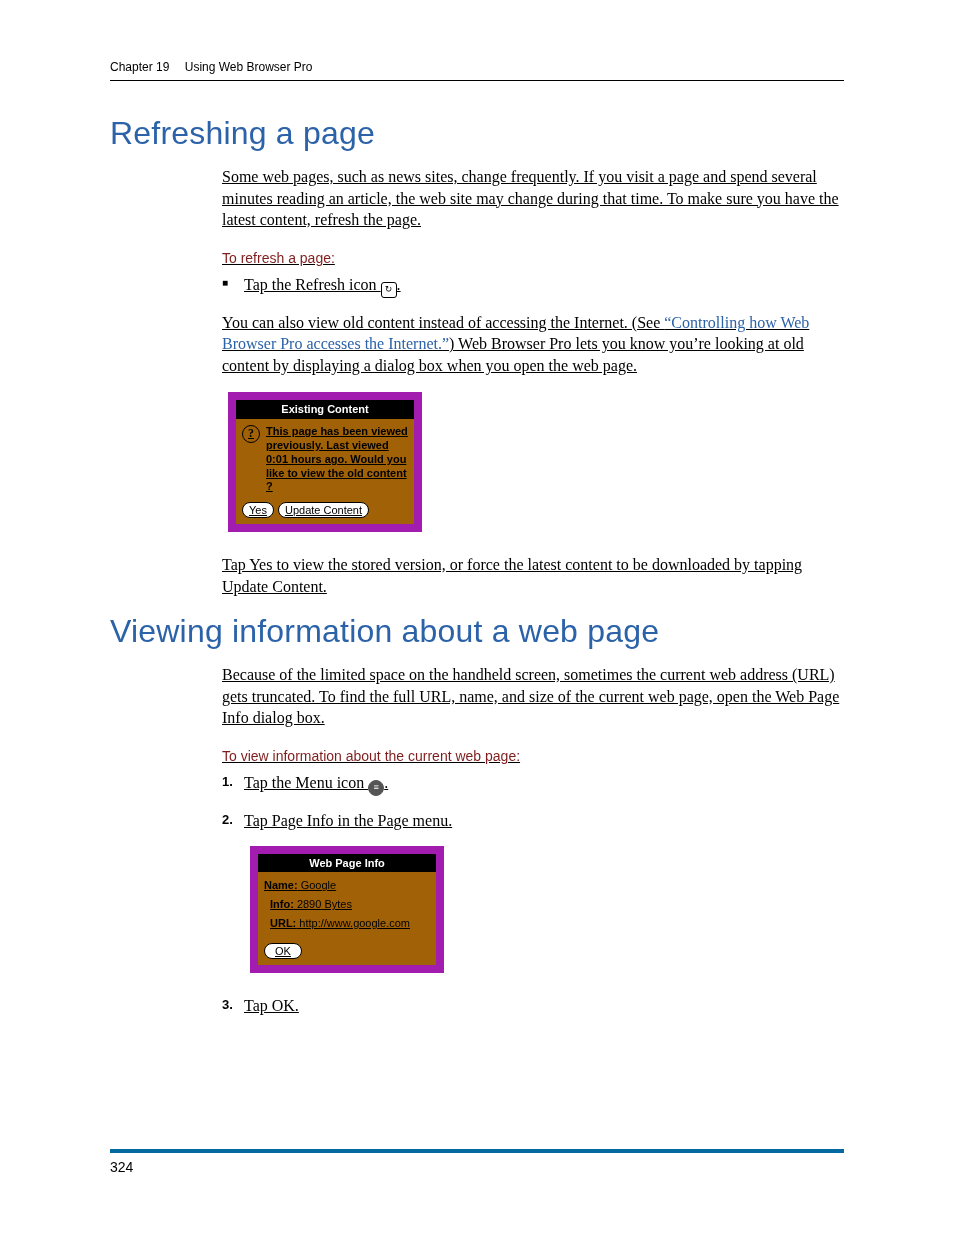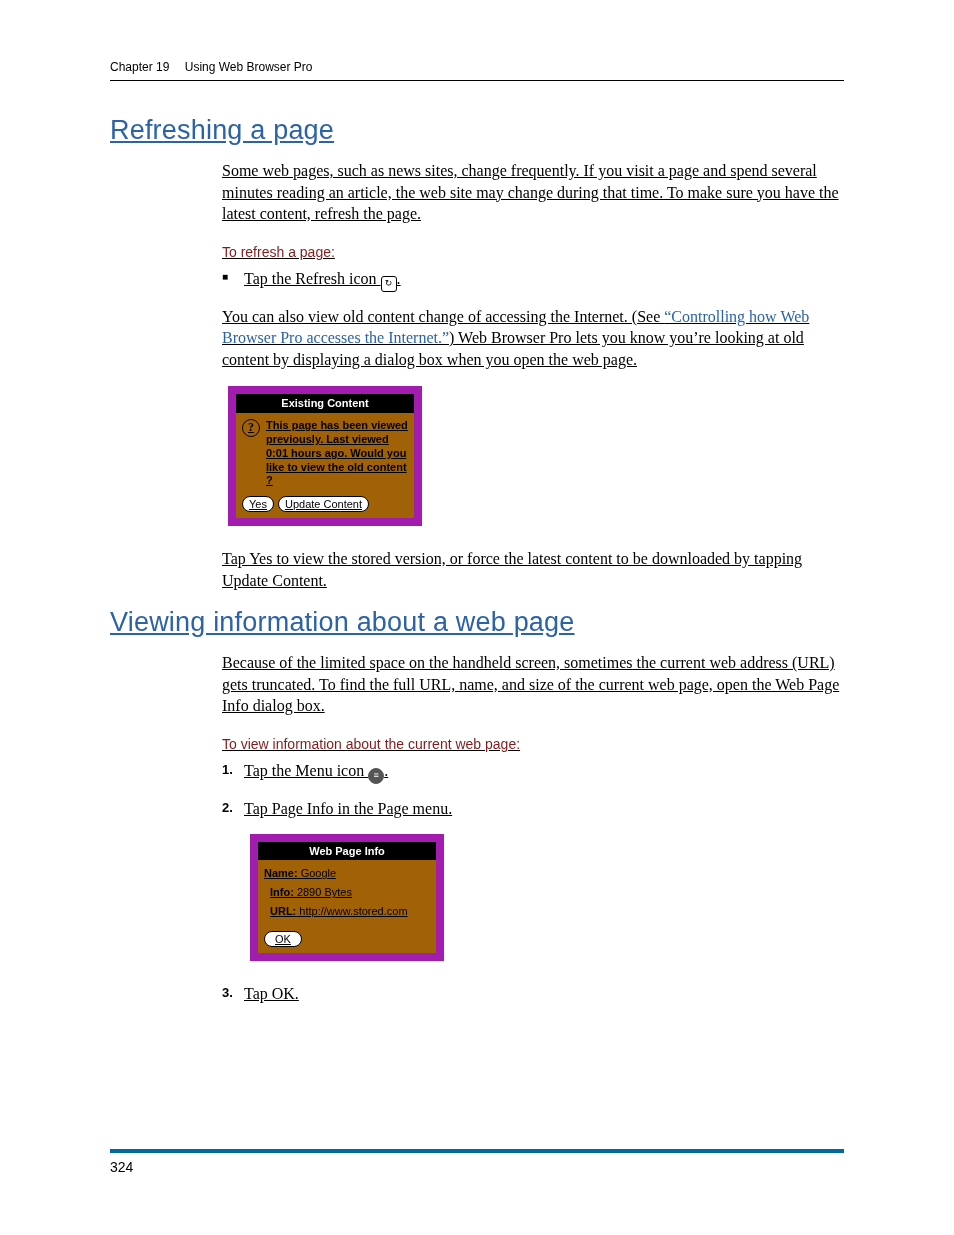--- a/index.html
+++ b/index.html
@@ -25,24 +25,23 @@
     margin-bottom: 34px;
   }
   .running-head .chap {
     margin-right: 12px;
   }
   h2.section {
     font-family: "Arial Narrow", Arial, Helvetica, sans-serif;
     font-stretch: condensed;
     font-weight: 400;
     color: #2b62a8;
-    font-size: 27px;
+    font-size: 32px;
     margin: 0 0 14px 0;
     letter-spacing: 0.2px;
-    text-decoration: underline;
   }
   .bodycol {
     margin-left: 112px;
     font-size: 16px;
     line-height: 1.35;
     text-decoration: underline;
   }
   .bodycol p {
     margin: 0 0 16px 0;
   }
@@ -206,21 +205,21 @@
 
     <div class="subhead">To refresh a page:</div>
 
     <ul class="bullets">
       <li>
         <span>Tap the Refresh icon </span><span class="inline-icon">↻</span><span>.</span>
       </li>
     </ul>
 
     <p>
-      <span>You can also view old content change of accessing the Internet. (See </span><a class="xref">“Controlling how Web Browser Pro accesses the Internet.”</a><span>) Web Browser Pro lets you know you’re looking at old content by displaying a dialog box when you open the web page.</span>
+      <span>You can also view old content instead of accessing the Internet. (See </span><a class="xref">“Controlling how Web Browser Pro accesses the Internet.”</a><span>) Web Browser Pro lets you know you’re looking at old content by displaying a dialog box when you open the web page.</span>
     </p>
 
     <div class="palm">
       <div class="titlebar">Existing Content</div>
       <div class="content">
         <div class="msgrow">
           <div class="qmark">?</div>
           <div class="msg">This page has been viewed previously. Last viewed  0:01 hours ago. Would you like to view the old content ?</div>
         </div>
       </div>
@@ -251,21 +250,21 @@
         <div class="palm" style="margin-top:14px;">
           <div class="titlebar">Web Page Info</div>
           <div class="content">
             <div class="info-line">
               <span class="k">Name:</span><span> Google</span>
             </div>
             <div class="info-line" style="padding-left:6px;">
               <span class="k">Info:</span><span> 2890 Bytes</span>
             </div>
             <div class="info-line" style="padding-left:6px;">
-              <span class="k">URL:</span><span> http://www.stored.com</span>
+              <span class="k">URL:</span><span> http://www.google.com</span>
             </div>
           </div>
           <div class="btnrow">
             <div class="btn" style="padding:0 10px;">OK</div>
           </div>
         </div>
       </li>
       <li>
         <span>Tap OK.</span>
       </li>

